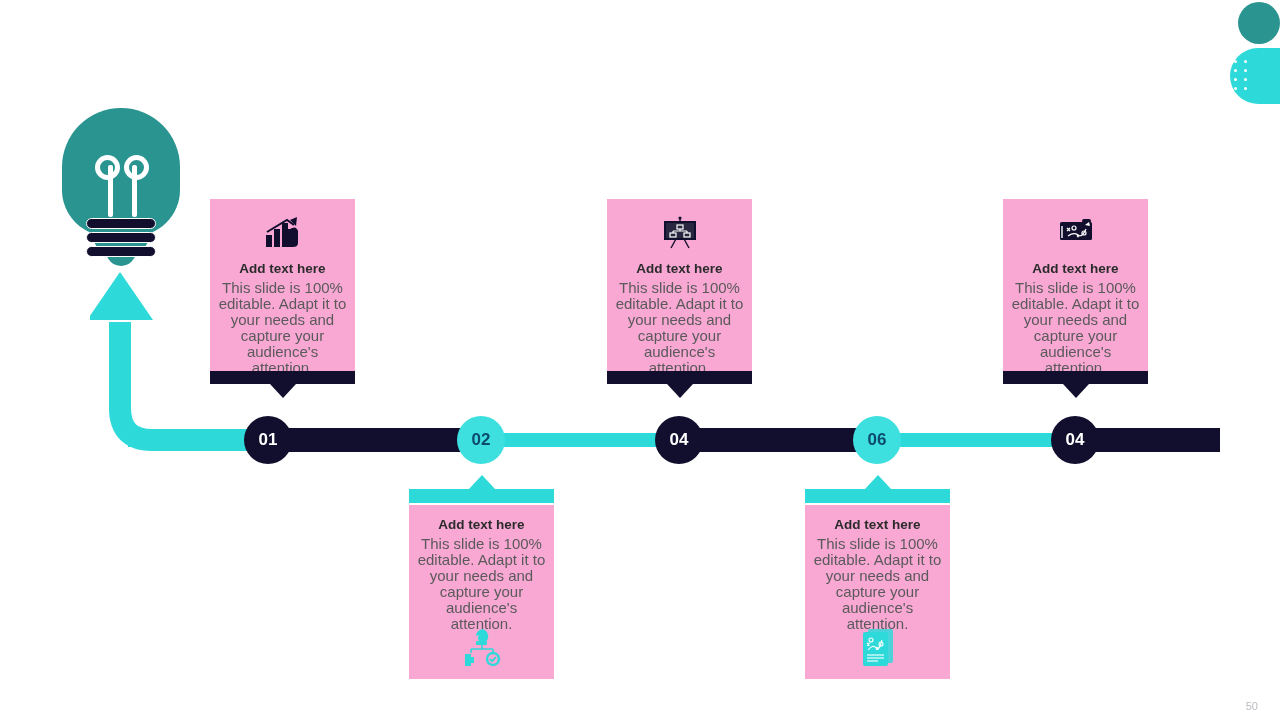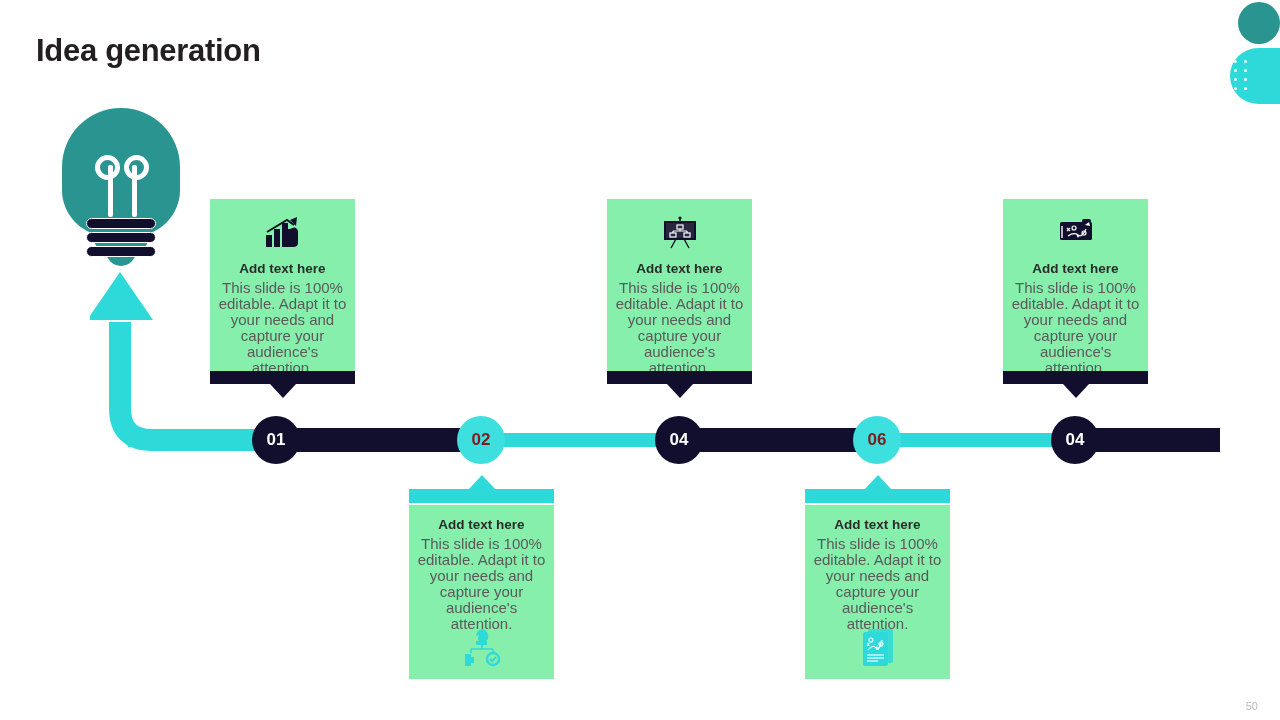--- a/index.html
+++ b/index.html
@@ -70,25 +70,25 @@
   
   .tl-bar{position:absolute;height:14px;background:#2ed9d9;top:433px;}
   .tl-bar-thick{position:absolute;height:24px;background:#120f2e;top:428px;}
 
   .node{
     position:absolute;width:48px;height:48px;border-radius:50%;
     display:flex;align-items:center;justify-content:center;
     font-size:17px;font-weight:bold;top:416px;
   }
   .node.dark{background:#120f2e;color:#ffffff;}
-  .node.cyan{background:#3edfdf;color:#7f1d1d;}
+  .node.cyan{background:#3edfdf;color:#0c4a6e;}
 
   
   .card{
-    position:absolute;width:145px;background:#86efac;
+    position:absolute;width:145px;background:#f9a8d4;
     box-sizing:border-box;
   }
   .card-top{top:199px;height:182px;}
   .card-bot{top:505px;height:174px;}
 
   .card-icon{
     height:46px;display:flex;align-items:center;justify-content:center;
     margin-top:10px;
   }
   .card-head{
@@ -124,21 +124,20 @@
   .page-num{
     position:absolute;right:22px;bottom:8px;
     font-size:11px;color:#b9b9c2;
   }
 </style>
 </head>
 <body>
 
 <div class="slide">
 
-  <div class="page-title">Idea generation</div>
 
   <div class="deco-circle"></div>
   <div class="deco-quarter"></div>
   <div class="deco-dots">
     <i style="left:0px;top:0px;"></i>
       <i style="left:10px;top:0px;"></i>
     <i style="left:0px;top:9px;"></i>
       <i style="left:10px;top:9px;"></i>
     <i style="left:0px;top:18px;"></i>
       <i style="left:10px;top:18px;"></i>
@@ -166,21 +165,21 @@
     </svg>
   </div>
 
   <div class="tl-bar" style="left:128px;width:145px;"></div>
   <div class="tl-bar-thick" style="left:262px;width:230px;"></div>
   <div class="tl-bar" style="left:470px;width:230px;"></div>
   <div class="tl-bar-thick" style="left:658px;width:230px;"></div>
   <div class="tl-bar" style="left:866px;width:230px;"></div>
   <div class="tl-bar-thick" style="left:1056px;width:164px;"></div>
 
-  <div class="node dark" style="left:252px;">
+  <div class="node dark" style="left:244px;">
     <span>01</span>
   </div>
   <div class="node cyan" style="left:457px;">
     <span>02</span>
   </div>
   <div class="node dark" style="left:655px;">
     <span>04</span>
   </div>
   <div class="node cyan" style="left:853px;">
     <span>06</span>

